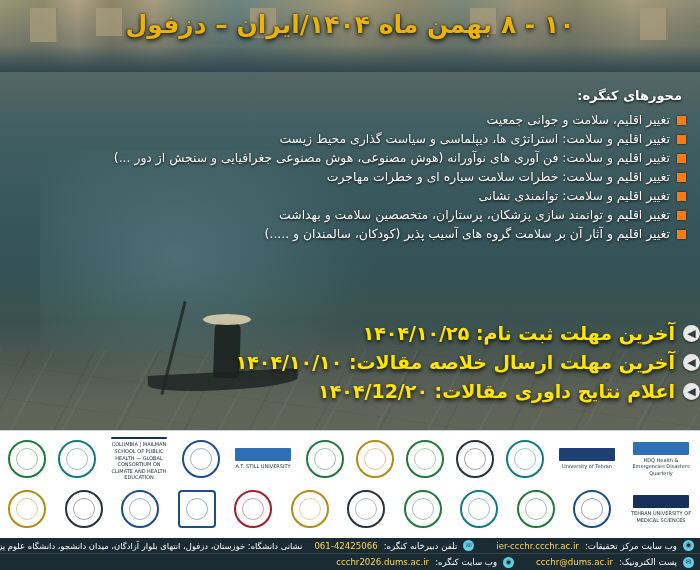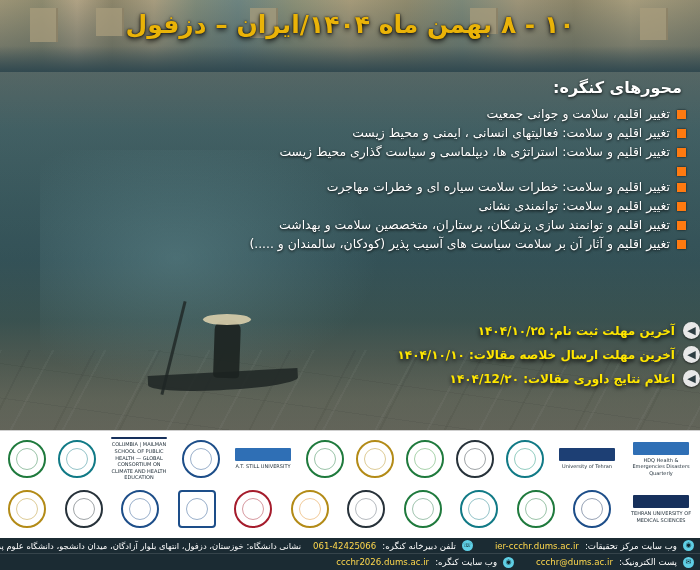--- a/index.html
+++ b/index.html
@@ -135,23 +135,23 @@
   .topics {
     position: absolute;
     top: 78px;
     right: 8px;
     width: 660px;
     text-align: right;
     direction: rtl;
   }
   .topics-heading {
     color: #ffffff;
-    font-size: 16px;
+    font-size: 13px;
     font-weight: bold;
-    margin: 0 10px 9px 0;
+    margin: 10px 10px 9px 0;
     text-shadow: 0 1px 3px rgba(0,0,0,0.9);
     text-align: right;
   }
   .topic-row {
     display: flex;
     align-items: flex-start;
     justify-content: flex-start;
     margin: 0 6px 3px 0;
     gap: 7px;
   }
@@ -193,21 +193,21 @@
     border-radius: 50%;
     background: #e8e8e8;
     color: #2d3d42;
     font-size: 11px;
     line-height: 17px;
     text-align: center;
     box-shadow: 0 1px 2px rgba(0,0,0,0.6);
   }
   .d-text {
     color: #ffe600;
-    font-size: 12px;
+    font-size: 19px;
     font-weight: bold;
     text-shadow: 0 2px 4px rgba(0,0,0,0.95);
     white-space: nowrap;
   }
 
   
   .logos {
     position: absolute;
     left: 0; right: 0;
     top: 430px;
@@ -338,44 +338,41 @@
 
   <div class="topics">
     <div class="topics-heading">محورهای کنگره:</div>
 
     <div class="topic-row">
       <span class="bullet"></span>
       <span class="topic-text">تغییر اقلیم، سلامت و جوانی جمعیت</span>
     </div>
     <div class="topic-row">
       <span class="bullet"></span>
-      <span class="topic-text">تغییر اقلیم و سلامت: فعالیتهای انسانی ، ایمنی و محیط زیست</span>
-    </div>
-    <div class="topic-row">
-      <span class="bullet"></span>
       <span class="topic-text">تغییر اقلیم و سلامت: استراتژی ها، دیپلماسی و سیاست گذاری محیط زیست</span>
     </div>
     <div class="topic-row">
       <span class="bullet"></span>
+      <span class="topic-text">تغییر اقلیم و سلامت: فن آوری های نوآورانه (هوش مصنوعی، هوش مصنوعی جغرافیایی و سنجش از دور ...)</span>
     </div>
     <div class="topic-row">
       <span class="bullet"></span>
       <span class="topic-text">تغییر اقلیم و سلامت: خطرات سلامت سیاره ای و خطرات مهاجرت</span>
     </div>
     <div class="topic-row">
       <span class="bullet"></span>
       <span class="topic-text">تغییر اقلیم و سلامت: توانمندی نشانی</span>
     </div>
     <div class="topic-row">
       <span class="bullet"></span>
       <span class="topic-text">تغییر اقلیم و توانمند سازی پزشکان، پرستاران، متخصصین سلامت و بهداشت</span>
     </div>
     <div class="topic-row">
       <span class="bullet"></span>
-      <span class="topic-text">تغییر اقلیم و آثار آن بر سلامت سیاست های آسیب پذیر (کودکان، سالمندان و .....)</span>
+      <span class="topic-text">تغییر اقلیم و آثار آن بر سلامت گروه های آسیب پذیر (کودکان، سالمندان و .....)</span>
     </div>
   </div>
 
   <div class="deadlines">
     <div class="deadline-row">
       <span class="d-arrow">◀</span>
       <span class="d-text">آخرین مهلت ثبت نام: ۱۴۰۴/۱۰/۲۵</span>
     </div>
     <div class="deadline-row">
       <span class="d-arrow">◀</span>
@@ -471,21 +468,21 @@
         <span class="logo-label">TEHRAN UNIVERSITY OF MEDICAL SCIENCES</span>
       </div>
     </div>
 
   </div>
 
   <div class="contact">
     <div class="contact-line top">
       <span class="c-ico">◉</span>
       <span class="c-label">وب سایت مرکز تحقیقات:</span>
-      <span class="c-val">ier-ccchr.dums.ac.ir</span>
+      <span class="c-val">ier-ccchr.ccchr.ac.ir</span>
       <span class="c-sep"></span>
       <span class="c-ico">☏</span>
       <span class="c-label">تلفن دبیرخانه کنگره:</span>
       <span class="c-val">061-42425066</span>
       <span class="c-grow"></span>
       <span class="c-right">نشانی دانشگاه: خوزستان، دزفول، انتهای بلوار آزادگان، میدان دانشجو، دانشگاه علوم پزشکی و خدمات بهداشتی درمانی دزفول</span>
     </div>
     <div class="contact-line">
       <span class="c-ico">✉</span>
       <span class="c-label">پست الکترونیک:</span>

